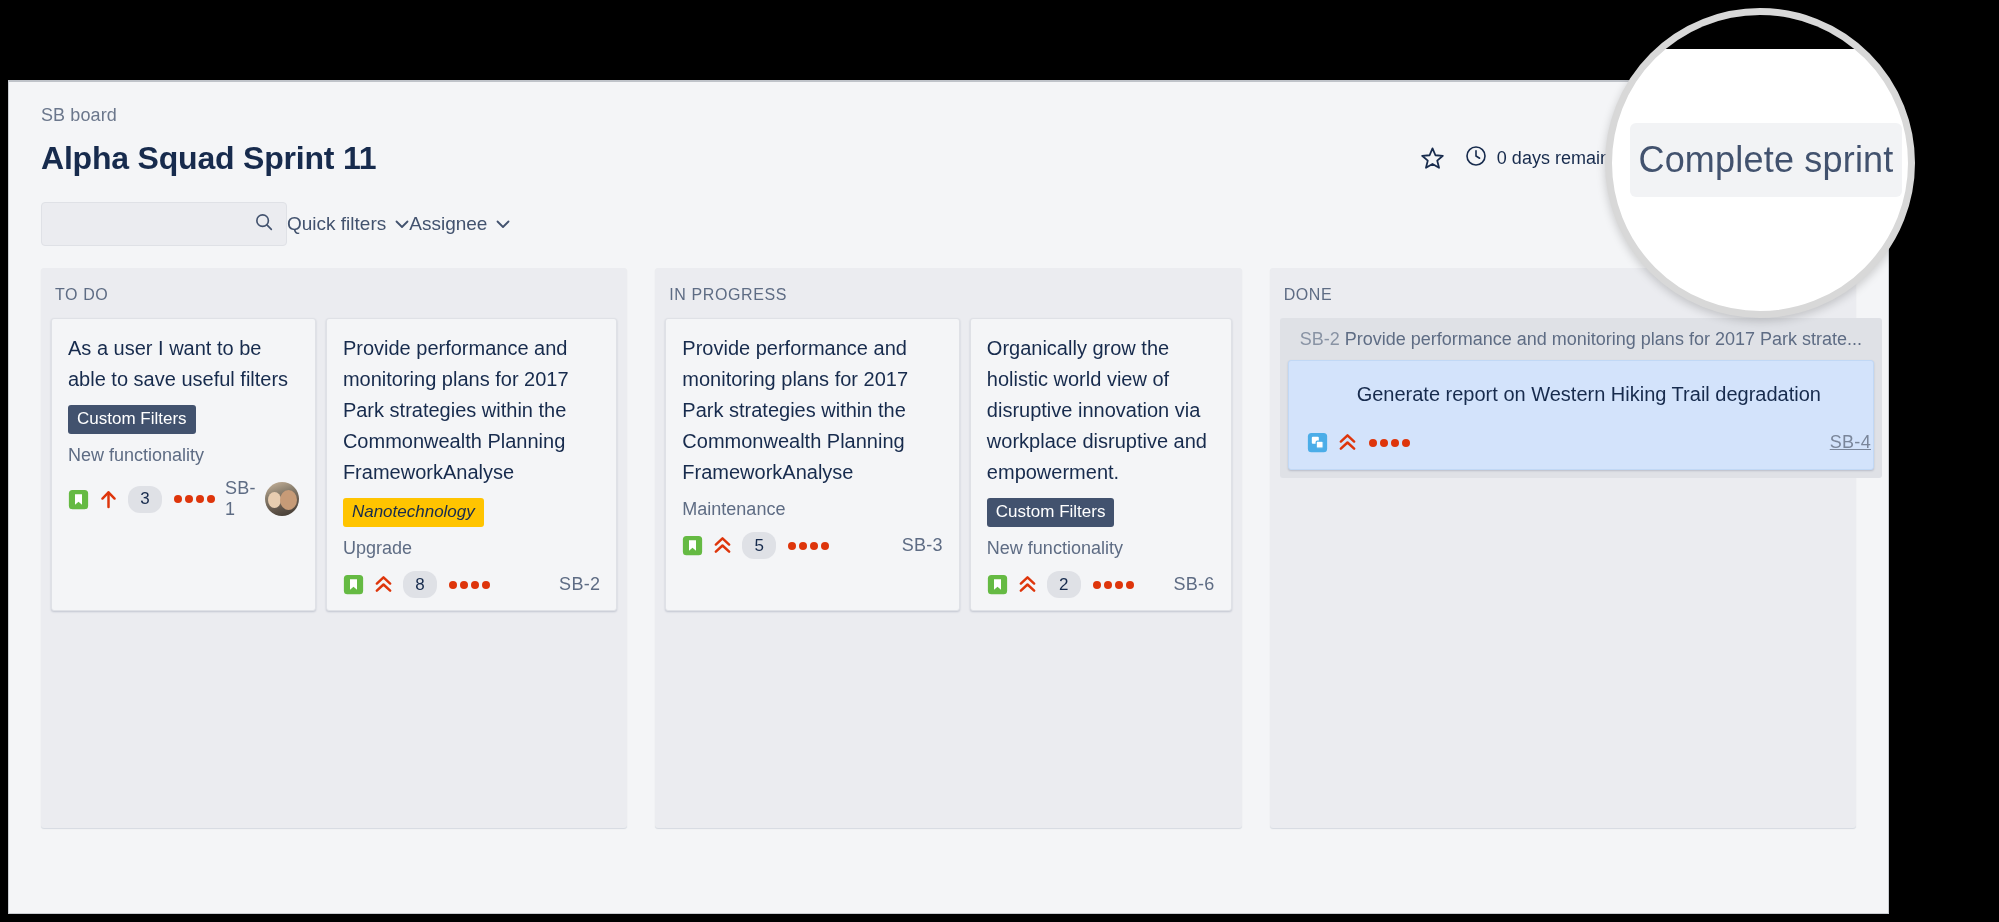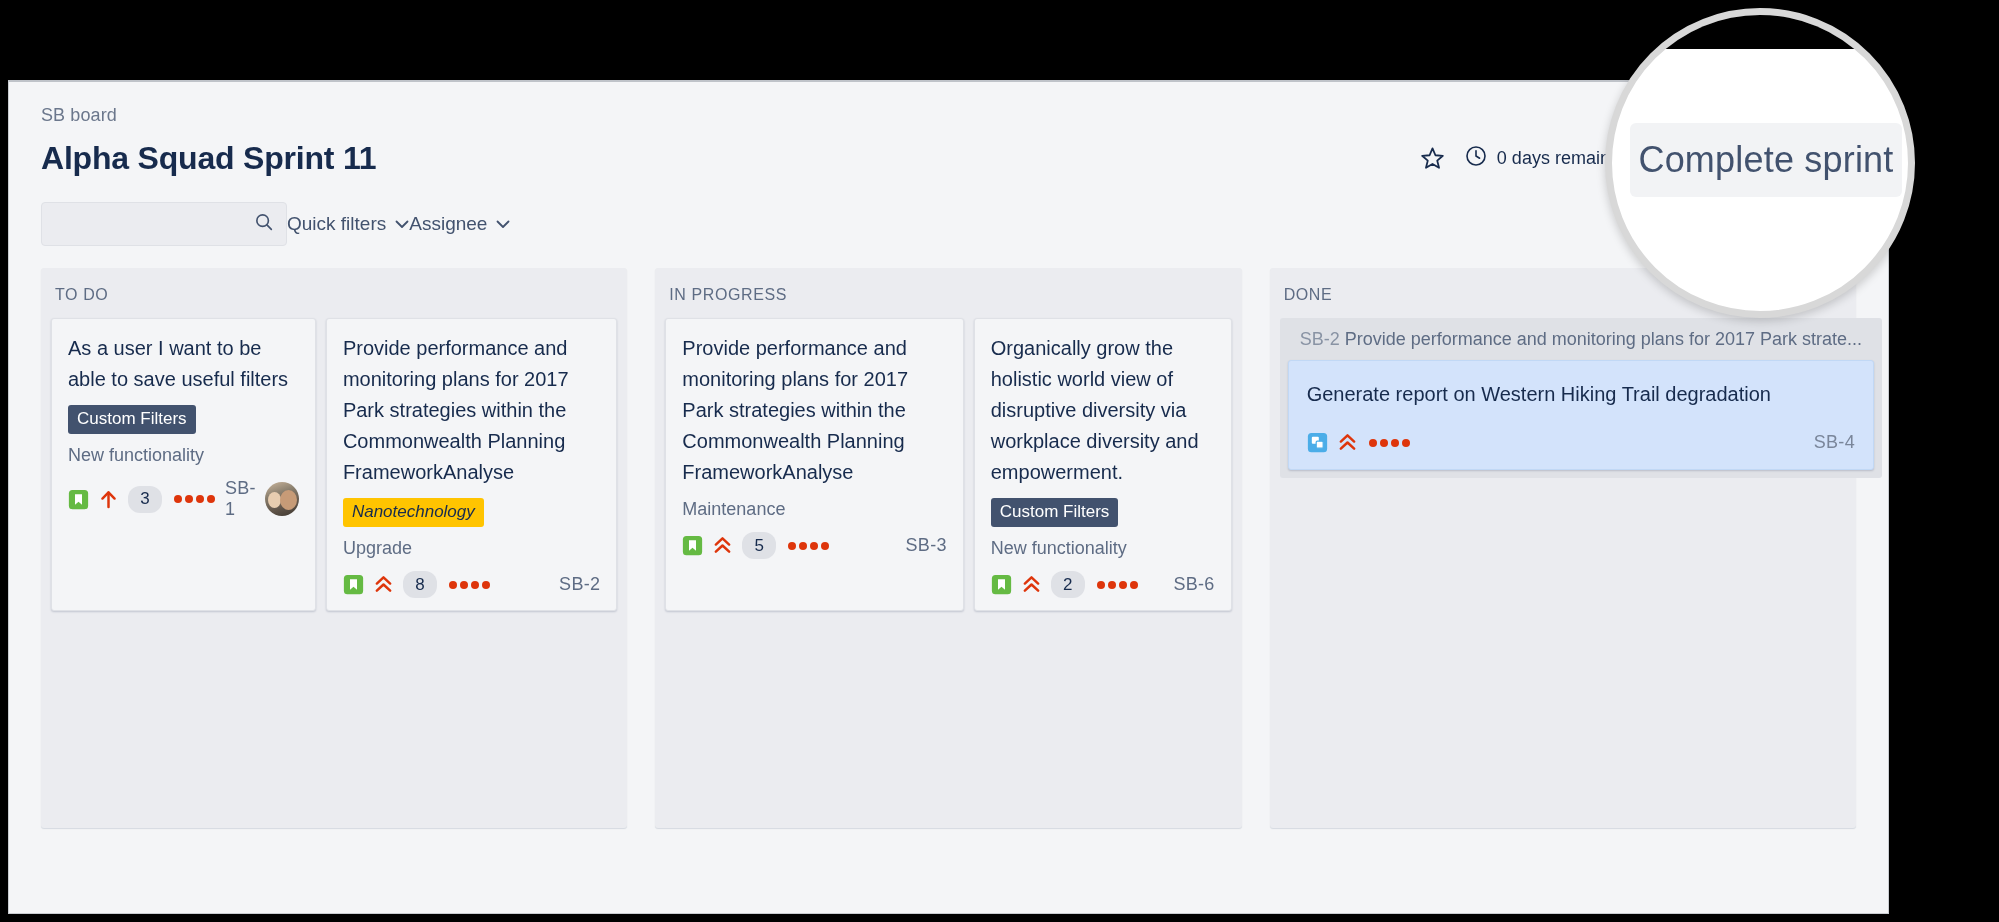--- a/index.html
+++ b/index.html
@@ -154,24 +154,25 @@
 
   
   .parent-header {
     font-size: 18px; color: #5E6C84; line-height: 22px;
     padding: 8px 12px 10px 12px;
     white-space: nowrap; overflow: hidden; text-overflow: ellipsis;
   }
   .parent-header .pkey { color: #8993A4; margin-right: 5px; }
   .card.selected {
     background: #D3E3FB; border: 1px solid #C1D8F5;
-    padding: 18px 18px 16px 18px;
+    padding: 18px 2px 16px 18px;
+    text-align: center;
   }
   .card.selected .card-title { margin-bottom: 22px; }
-  .card.selected .issue-key { color: #7A869A; }
+  .card.selected .issue-key { color: #7A869A; text-decoration: underline; }
   .done-group { background: #DFE1E6; border-radius: 3px; padding: 2px 8px 8px 8px; }
 
   
   .magnifier {
     position: absolute;
     left: 1605px; top: 8px;
     width: 310px; height: 310px;
     border-radius: 50%;
     background: #FFFFFF;
     border: 7px solid #D8D8D8;
@@ -344,21 +345,21 @@
                   <span class="dot" style="background: rgb(222, 53, 11);"></span>
                   <span class="dot" style="background: rgb(222, 53, 11);"></span>
                   <span class="dot" style="background: rgb(222, 53, 11);"></span>
                   <span class="dot" style="background: rgb(222, 53, 11);"></span>
                 </span>
                 <span class="footer-right">
                   <span class="issue-key">SB-3</span>
                 </span>
               </div>
             </div>
-            <div class="card"><div class="card-title">Organically grow the holistic world view of disruptive diversity via workplace diversity and empowerment.</div><div class="label-chip label-dark">Custom Filters</div><div class="epic-name">New functionality</div><div class="card-footer">
+            <div class="card"><div class="card-title">Organically grow the holistic world view of disruptive innovation via workplace disruptive and empowerment.</div><div class="label-chip label-dark">Custom Filters</div><div class="epic-name">New functionality</div><div class="card-footer">
                 <span style="display: inline-flex; align-items: center;">
                   <svg width="21" height="21" viewBox="0 0 24 24">
                     <rect x="1" y="1" width="22" height="22" rx="4" fill="#65BA43"></rect>
                     <path d="M8 6 h8 v12 l-4 -3.4 l-4 3.4 z" fill="#fff"></path>
                   </svg>
                 </span>
                 <span style="display: inline-flex; align-items: center;">
                   <svg width="19" height="21" viewBox="0 0 20 22" fill="none" stroke="#DE350B" stroke-width="2.6" stroke-linecap="round" stroke-linejoin="round">
                     <path d="M3 10 L10 3.5 L17 10"></path>
                     <path d="M3 17.5 L10 11 L17 17.5"></path>

